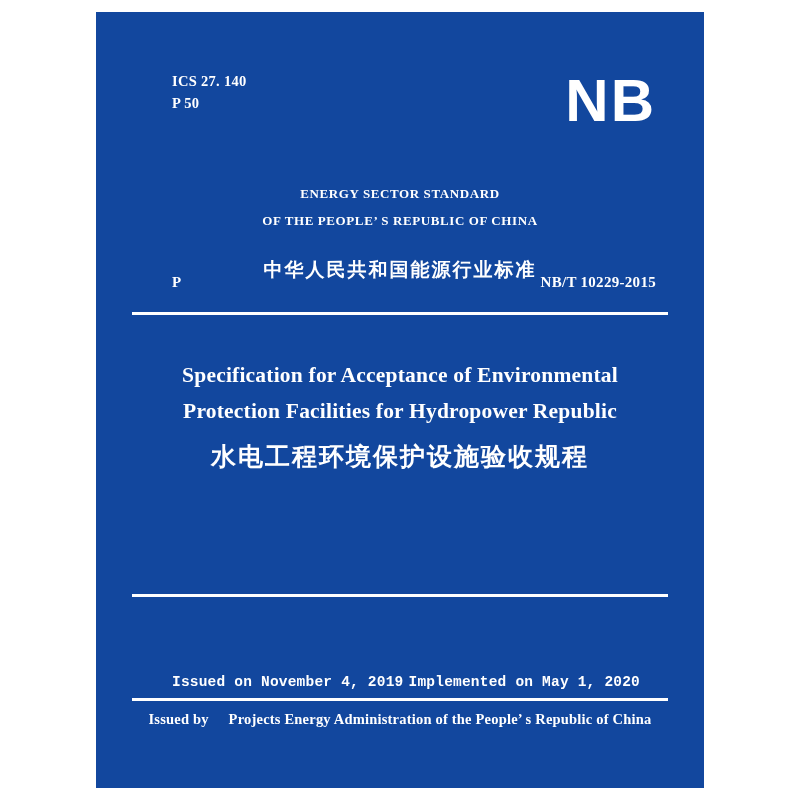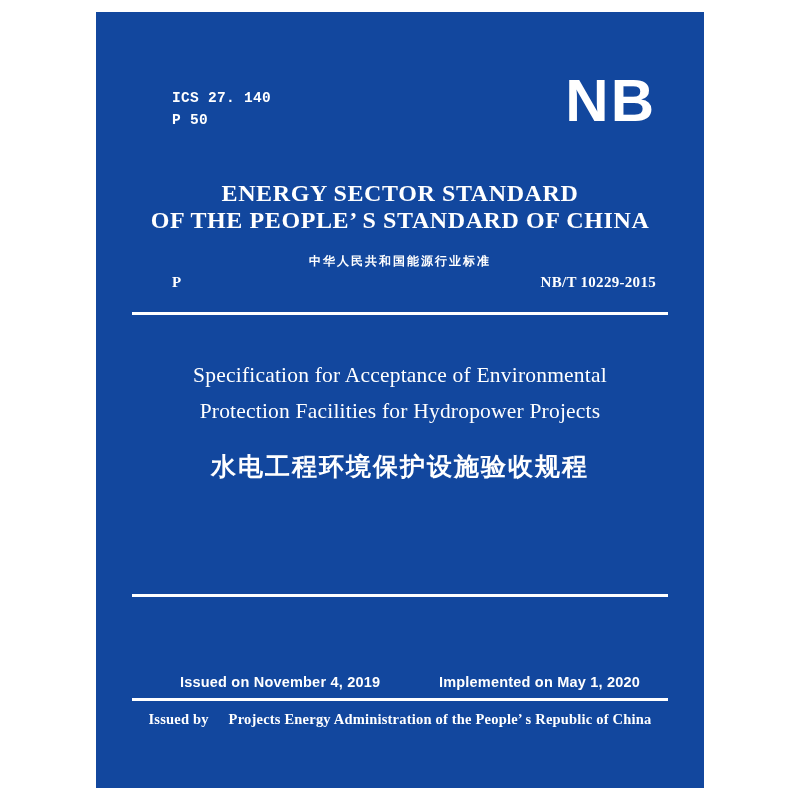--- a/index.html
+++ b/index.html
@@ -20,22 +20,22 @@
     width: 608px;
     height: 776px;
     background: #12479e;
     color: #ffffff;
     box-sizing: border-box;
   }
   
   .ics-block {
     position: absolute;
     left: 76px;
-    top: 75px;
-    font-family: Liberation Mono, monospace;
+    top: 58px;
+    font-family: Liberation Serif, serif;
     font-weight: bold;
     font-size: 14.5px;
     line-height: 22px;
     letter-spacing: 0.3px;
   }
   .nb-logo {
     position: absolute;
     right: 48px;
     top: 52px;
     font-family: "Liberation Sans", sans-serif;
@@ -48,31 +48,31 @@
   .org-block {
     position: absolute;
     left: 0;
     right: 0;
     top: 168px;
     text-align: center;
   }
   .org-en1, .org-en2 {
     font-family: "Liberation Serif", serif;
     font-weight: bold;
-    font-size: 24px;
+    font-size: 13px;
     letter-spacing: 0.6px;
     line-height: 27px;
   }
   .org-cn {
     font-family: "DejaVu Sans", sans-serif;
     font-weight: bold;
-    font-size: 12px;
+    font-size: 19px;
     letter-spacing: 2px;
     line-height: 30px;
-    margin-top: 12px;
+    margin-top: 20px;
   }
   .code-row {
     position: absolute;
     left: 76px;
     right: 48px;
     top: 262px;
     display: flex;
     justify-content: space-between;
     align-items: baseline;
     font-family: "Liberation Serif", serif;
@@ -92,46 +92,45 @@
   
   .main-title {
     position: absolute;
     left: 40px;
     right: 40px;
     top: 345px;
     text-align: center;
   }
   .title-en {
     font-family: "Liberation Serif", serif;
-    font-weight: normal;
+    font-weight: bold;
     font-size: 21.5px;
     line-height: 36px;
     letter-spacing: 0.2px;
   }
   .title-cn {
     font-family: "DejaVu Sans", sans-serif;
     font-weight: bold;
     font-size: 25px;
     letter-spacing: 2px;
     line-height: 44px;
-    margin-top: 16px;
+    margin-top: 6px;
   }
   
   .dates-row {
     position: absolute;
     left: 76px;
     right: 64px;
     top: 662px;
     display: flex;
     justify-content: space-between;
-    font-family: Liberation Sans, sans-serif;
+    font-family: Liberation Mono, monospace;
     font-weight: bold;
     font-size: 14.5px;
     letter-spacing: 0.2px;
-    margin-left: 8px;
   }
   .rule-foot {
     position: absolute;
     left: 36px;
     right: 36px;
     top: 686px;
     height: 2.5px;
     background: #ffffff;
   }
   .issued-by {
@@ -154,34 +153,34 @@
 
   <div class="ics-block">
     <div>ICS 27. 140</div>
     <div>P 50</div>
   </div>
 
   <div class="nb-logo">NB</div>
 
   <div class="org-block">
     <div class="org-en1">ENERGY SECTOR STANDARD</div>
-    <div class="org-en2">OF THE PEOPLE’ S STANDARD OF CHINA</div>
+    <div class="org-en2">OF THE PEOPLE’ S REPUBLIC OF CHINA</div>
     <div class="org-cn">中华人民共和国能源行业标准</div>
   </div>
 
   <div class="code-row">
     <span>P</span>
     <span>NB/T 10229-2015</span>
   </div>
 
   <div class="rule rule-top"></div>
 
   <div class="main-title">
     <div class="title-en">Specification for Acceptance of Environmental</div>
-    <div class="title-en">Protection Facilities for Hydropower Projects</div>
+    <div class="title-en">Protection Facilities for Hydropower Republic</div>
     <div class="title-cn">水电工程环境保护设施验收规程</div>
   </div>
 
   <div class="rule rule-bottom"></div>
 
   <div class="dates-row">
     <span>Issued on November 4, 2019</span>
     <span>Implemented on May 1, 2020</span>
   </div>
 

